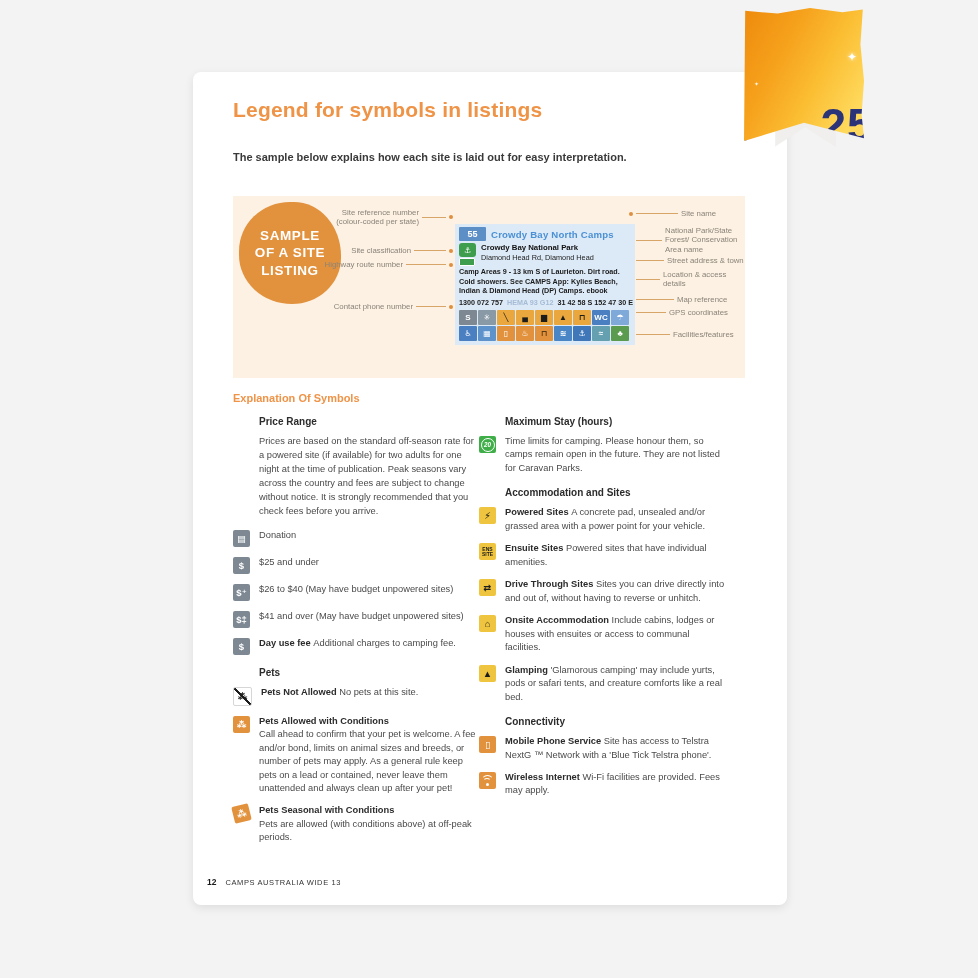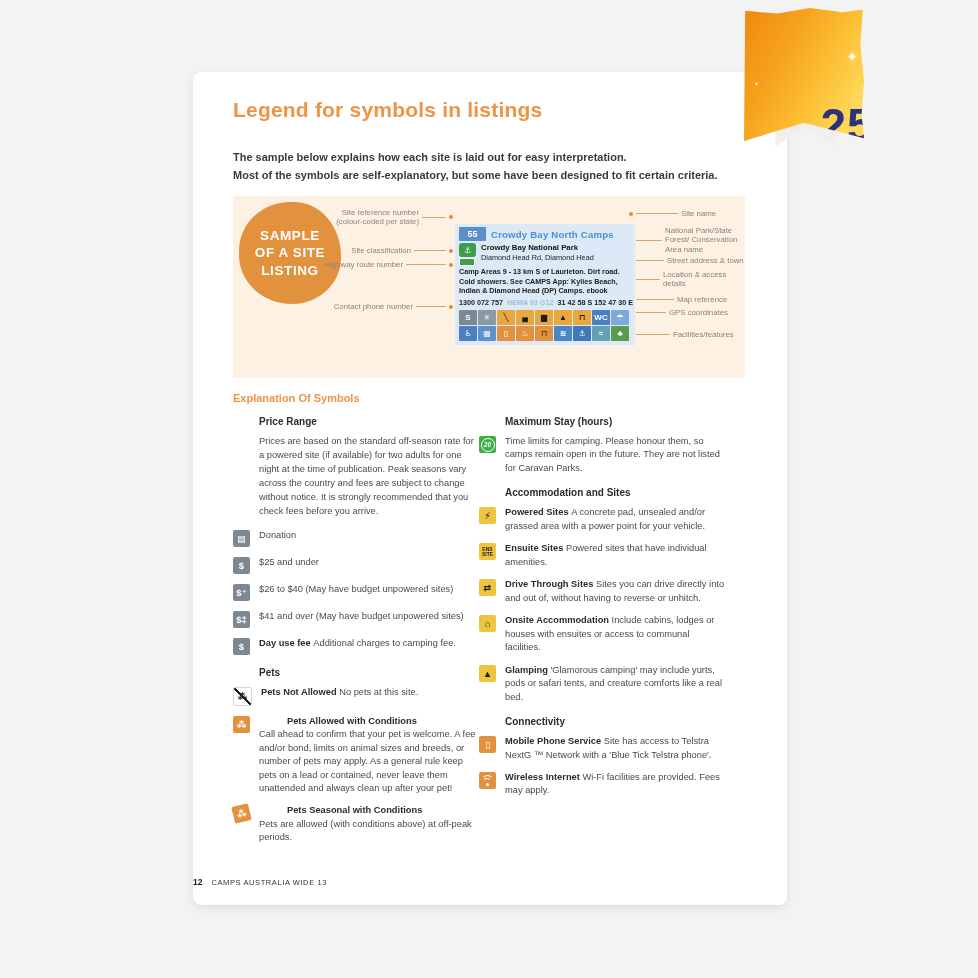--- a/index.html
+++ b/index.html
@@ -53,21 +53,21 @@
   
   .eh{position:absolute;left:40px;top:320px;margin:0;font-size:11px;font-weight:700;color:#ef9347;}
   .cols{position:absolute;left:40px;top:344px;width:514px;display:flex;}
   .col{width:246px;}
   .col h3{font-size:10px;font-weight:800;color:#2c2c2c;margin:12px 0 8px 26px;}
   .col h3:first-child{margin-top:0;}
   .pp{font-size:9.3px;color:#4a4a4a;line-height:1.5;margin:0 0 10px 26px;}
   .itm{display:flex;margin-bottom:9px;}
   .itx{font-size:9.3px;color:#4a4a4a;line-height:1.45;}
   .itx .t{color:#2c2c2c;font-weight:700;}
-  .stack .itx .t{display:block;margin-left:28px;}
+  .stack .itx .t{display:block;}
   .ic{width:17px;height:17px;border-radius:2px;flex:0 0 17px;display:flex;align-items:center;
       justify-content:center;font-size:9.5px;font-weight:700;margin-right:9px;margin-top:1px;}
   .ic.g{background:#7d8893;color:#fff;}
   .ic.y{background:#efc53f;color:#1d1d1b;}
   .ic.o{background:#e2923c;color:#fff;}
   .ic.grn{background:#3fae49;color:#fff;}
   .ic-day{background:repeating-conic-gradient(#7d8893 0 22deg,#96a1ab 22deg 44deg);color:#fff;}
   .ic-pawno{background:#fff;border:1px solid #d6d6d6;color:#1d1d1b;
             background-image:linear-gradient(45deg,transparent 45%,#1d1d1b 45%,#1d1d1b 55%,transparent 55%);}
   .ic-paw{background:#e2923c;color:#fff;}
@@ -77,21 +77,21 @@
   .ens{font-size:5px;font-weight:900;line-height:1.05;text-align:center;white-space:pre-line;}
   .ic-wifi{position:relative;}
   .ic-wifi .wdot{position:absolute;left:50%;top:63%;width:3px;height:3px;margin-left:-1.5px;
                  background:#fff;border-radius:50%;}
   .ic-wifi::before,.ic-wifi::after{content:"";position:absolute;left:50%;border:1.4px solid #fff;
                  border-radius:50%;border-color:#fff transparent transparent transparent;}
   .ic-wifi::before{width:11px;height:11px;margin-left:-6.9px;top:3px;}
   .ic-wifi::after{width:6px;height:6px;margin-left:-4.4px;top:6px;}
 
   
-  .footer{position:absolute;left:0;bottom:18px;display:flex;align-items:baseline;gap:9px;}
+  .footer{position:absolute;left:14px;bottom:18px;display:flex;align-items:baseline;gap:9px;}
   .footer b{font-size:8.5px;color:#1a1a1a;}
   .footer span{font-size:7.5px;color:#333;letter-spacing:.6px;}
 
   
   .badge{position:absolute;left:744px;top:8px;width:120px;height:140px;}
   .btail{position:absolute;left:26%;top:66%;width:50%;height:33%;background:#f0efed;
          clip-path:polygon(0 0,100% 0,100% 100%,50% 58%,0 100%);
          filter:drop-shadow(0 2px 2px rgba(0,0,0,.25));}
   .bribbon{position:absolute;inset:0;
          background:linear-gradient(118deg,#ef8d0e 4%,#f6a21d 32%,#fbbe33 58%,#ffd95c 86%);
@@ -107,21 +107,20 @@
 </style>
 </head>
 <body>
 
 <div class="stage">
   <div class="card">
 
     <h1 class="title">Legend for symbols in listings</h1>
     <div class="intro">
       <div>The sample below explains how each site is laid out for easy interpretation.</div>
-      <div>Most of the symbols are self-explanatory, but some have been designed to fit certain criteria.</div>
     </div>
 
     <div class="sample-panel">
       <div class="stamp">
         <div>SAMPLE</div>
         <div>OF A SITE</div>
         <div>LISTING</div>
       </div>
 
       <div class="co co-l" style="top:12px">

